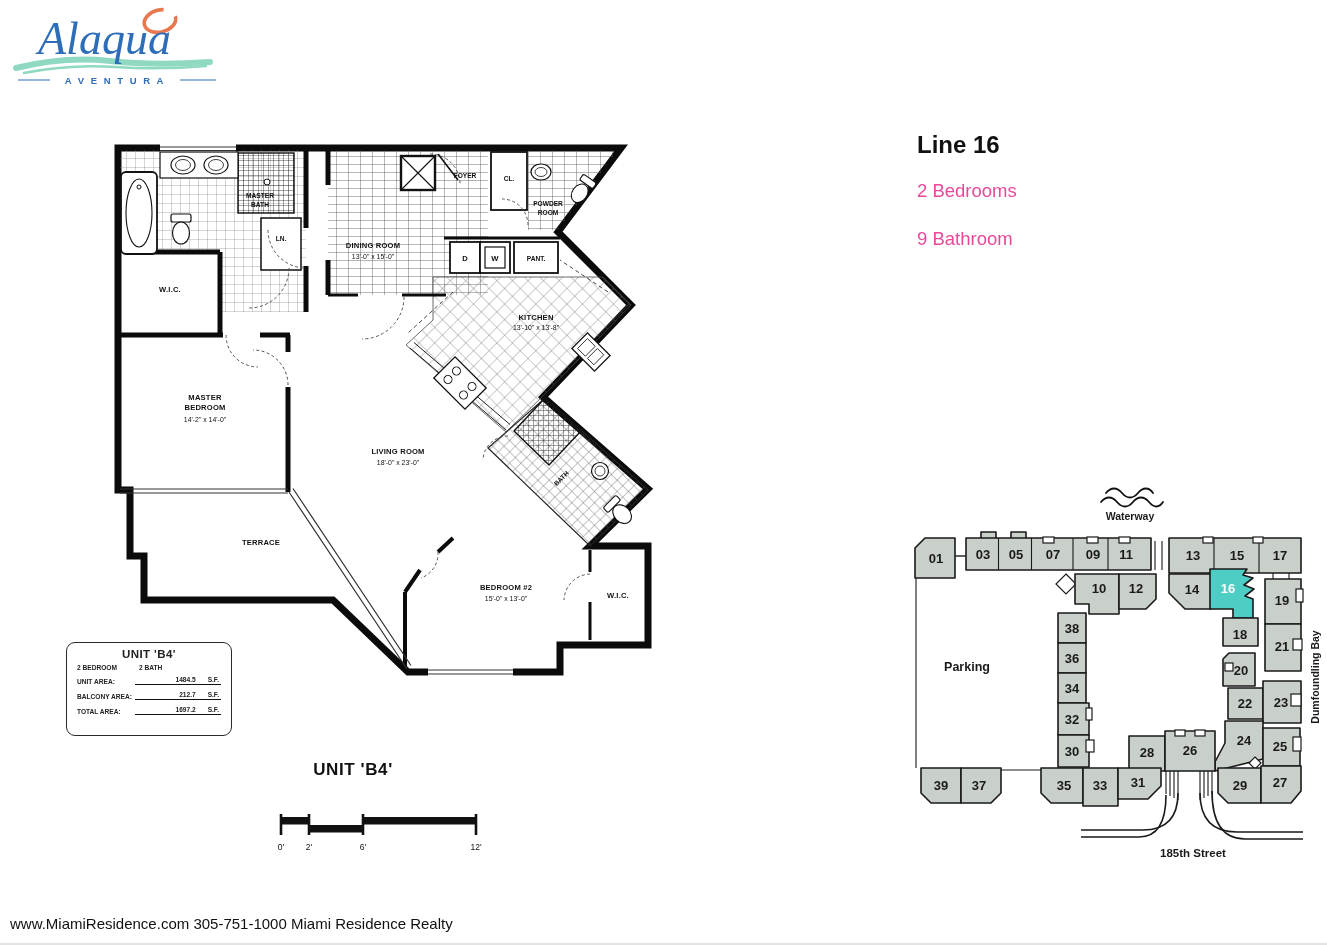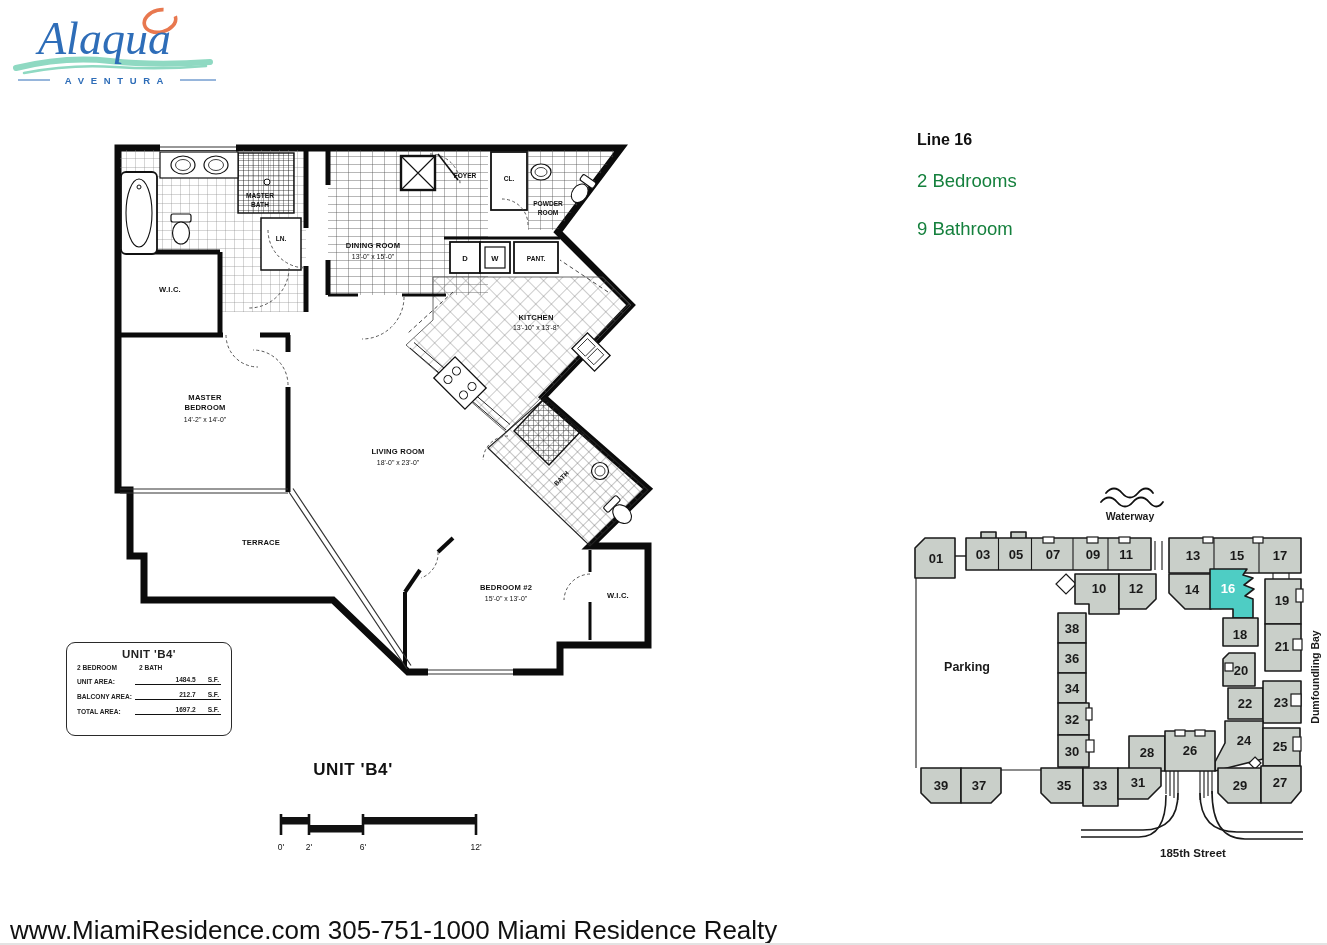--- a/index.html
+++ b/index.html
@@ -24,43 +24,43 @@
   .ub-label{width:58px;flex:none;}
   .ub-uline{flex:1;display:flex;justify-content:flex-end;gap:12px;border-bottom:1.2px solid #111;padding:0 2px 1px 0;}
   
   .plan-title{
     position:absolute;left:253px;top:760px;width:200px;text-align:center;
     font-weight:bold;font-size:17px;letter-spacing:.6px;color:#111;
   }
   .scalebar{position:absolute;left:276px;top:808px;}
   
   .details{position:absolute;left:917px;top:131px;width:360px;}
-  .details h1{margin:0 0 14px 0;font-size:16px;font-weight:bold;color:#111;}
-  .detail-line{font-size:18.5px;line-height:32px;color:#15803d;margin-top:16px;}
+  .details h1{margin:0 0 14px 0;font-size:24px;font-weight:bold;color:#111;}
+  .detail-line{font-size:18.5px;line-height:32px;color:#ec4899;margin-top:16px;}
   .detail-line sup{font-size:11px;line-height:0;}
   
   .siteplan{position:absolute;left:903px;top:481px;}
   .blk{fill:#c9cfc9;stroke:#1a1a1a;stroke-width:1.6;stroke-linejoin:round;}
   .blk-hl{stroke:#1a1a1a;stroke-width:1.6;stroke-linejoin:round;}
   .notch{fill:#ffffff;stroke:#1a1a1a;stroke-width:1.2;}
   .num{font-family:"Liberation Sans",sans-serif;font-weight:bold;font-size:13px;fill:#1a1a1a;text-anchor:middle;}
   .num-hl{font-family:"Liberation Sans",sans-serif;font-weight:bold;font-size:13px;fill:#ffffff;text-anchor:middle;}
   .sp-label{font-family:"Liberation Sans",sans-serif;font-weight:bold;fill:#1a1a1a;text-anchor:middle;}
   .road{fill:none;stroke:#1a1a1a;stroke-width:1.6;}
   .thin{fill:none;stroke:#1a1a1a;stroke-width:1.1;}
   
   .fp-room{font-family:"Liberation Sans",sans-serif;font-size:7.6px;font-weight:600;fill:#111;text-anchor:middle;letter-spacing:.2px;}
   .fp-dim{font-family:"Liberation Sans",sans-serif;font-size:6.9px;font-weight:500;fill:#111;text-anchor:middle;}
   .fp-tiny{font-family:"Liberation Sans",sans-serif;font-size:6.6px;font-weight:600;fill:#111;text-anchor:middle;}
   .wall{stroke:#0b0b0b;fill:none;}
   .fix{fill:#ffffff;stroke:#111;}
   .door{fill:none;stroke:#555;stroke-width:1;stroke-dasharray:3,2.4;}
   .win{stroke:#333;stroke-width:1.2;fill:none;}
   
-  .footer{position:absolute;left:10px;top:915px;font-size:26px;color:#111;letter-spacing:0;}
+  .footer{position:absolute;left:10px;top:915px;font-size:15px;color:#111;letter-spacing:0;}
   .bottom-edge{position:absolute;left:0;bottom:0;width:100%;height:2px;background:#e3e3e3;}
 </style>
 </head>
 <body>
 
 <svg class="logo" width="215" height="92" viewBox="0 0 215 92">
   <g>
     <path d="M 6,64 Q 55,52 100,57 T 200,58" fill="none" stroke="#8fd9c2" stroke-width="6" stroke-linecap="round"></path>
     <path d="M 14,69 Q 60,60 105,63 T 196,62" fill="none" stroke="#8fd9c2" stroke-width="2.5" stroke-linecap="round"></path>
   </g>

